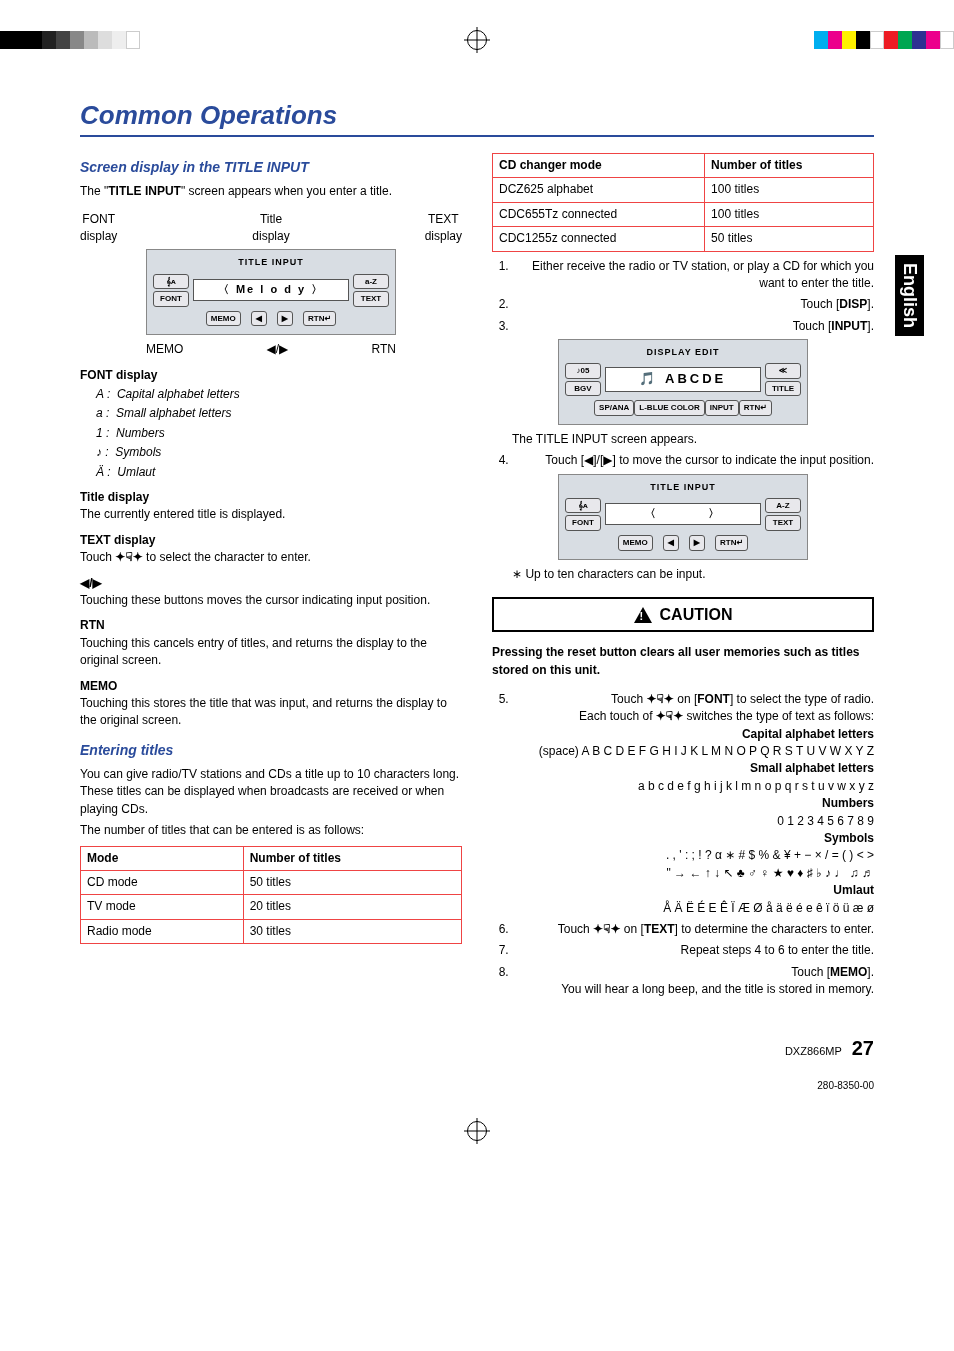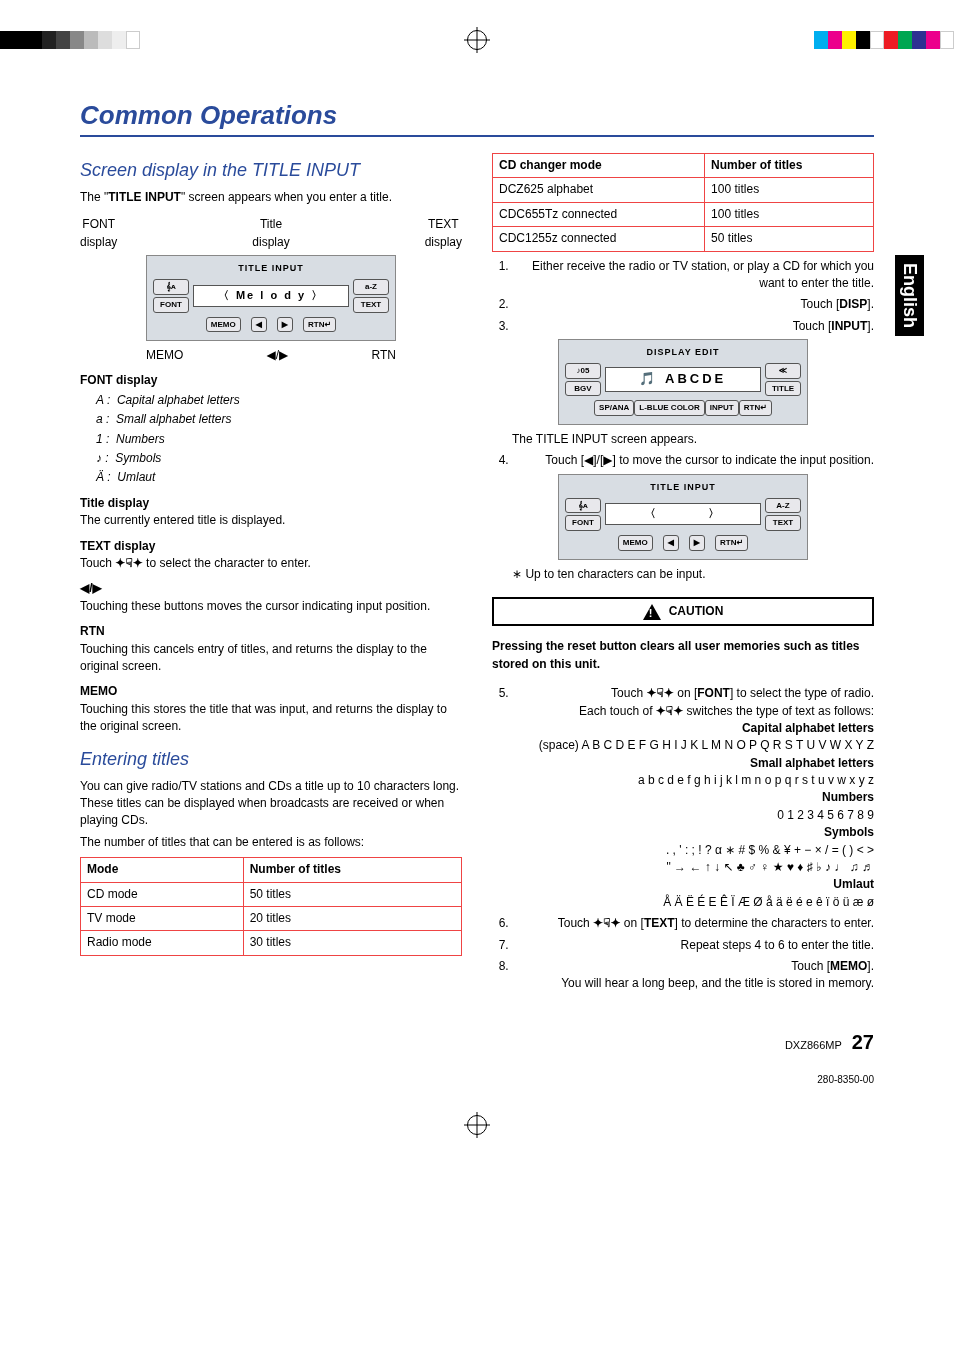--- a/index.html
+++ b/index.html
@@ -42,22 +42,22 @@
     padding-bottom: 4px;
     margin: 40px 0 10px 0;
   }
   .columns {
     display: flex;
     gap: 30px;
   }
   .col { flex: 1; font-size: 12px; line-height: 1.45; }
   h2.sub {
     font-style: italic;
-    font-weight: normal;
-    font-size: 18px;
+    font-weight: bold;
+    font-size: 14px;
     color: #2a4b9b;
     margin: 10px 0 6px 0;
   }
   .body-text { margin: 4px 0; }
   .bold { font-weight: bold; }
   .font-labels { display:flex; justify-content:space-between; font-size:12px; margin-top:10px;}
   .font-labels div { text-align:center; }
   .screenshot {
     border: 1px solid #888;
     background: #d8dde3;
@@ -91,21 +91,21 @@
   table.data th, table.data td {
     border: 1px solid #ef4444; padding: 3px 6px; text-align:left;
   }
   table.data th { font-weight:bold; }
   ol.steps { margin:4px 0; padding-left: 20px; }
   ol.steps li { margin: 4px 0; text-align: right; }
   .caution-box {
     border: 2px solid #000;
     text-align: center;
     font-weight: bold;
-    font-size: 12px;
+    font-size: 16px;
     padding: 4px 0;
     margin: 14px 0 8px 0;
     display:flex; align-items:center; justify-content:center; gap:8px;
   }
   .warn-tri {
     width:0;height:0;border-left:9px solid transparent;border-right:9px solid transparent;
     border-bottom:16px solid #000; position:relative; display:inline-block;
   }
   .warn-tri::after{
     content:'!'; position:absolute; left:-3px; top:2px; color:#fff; font-size:11px; font-weight:bold;

